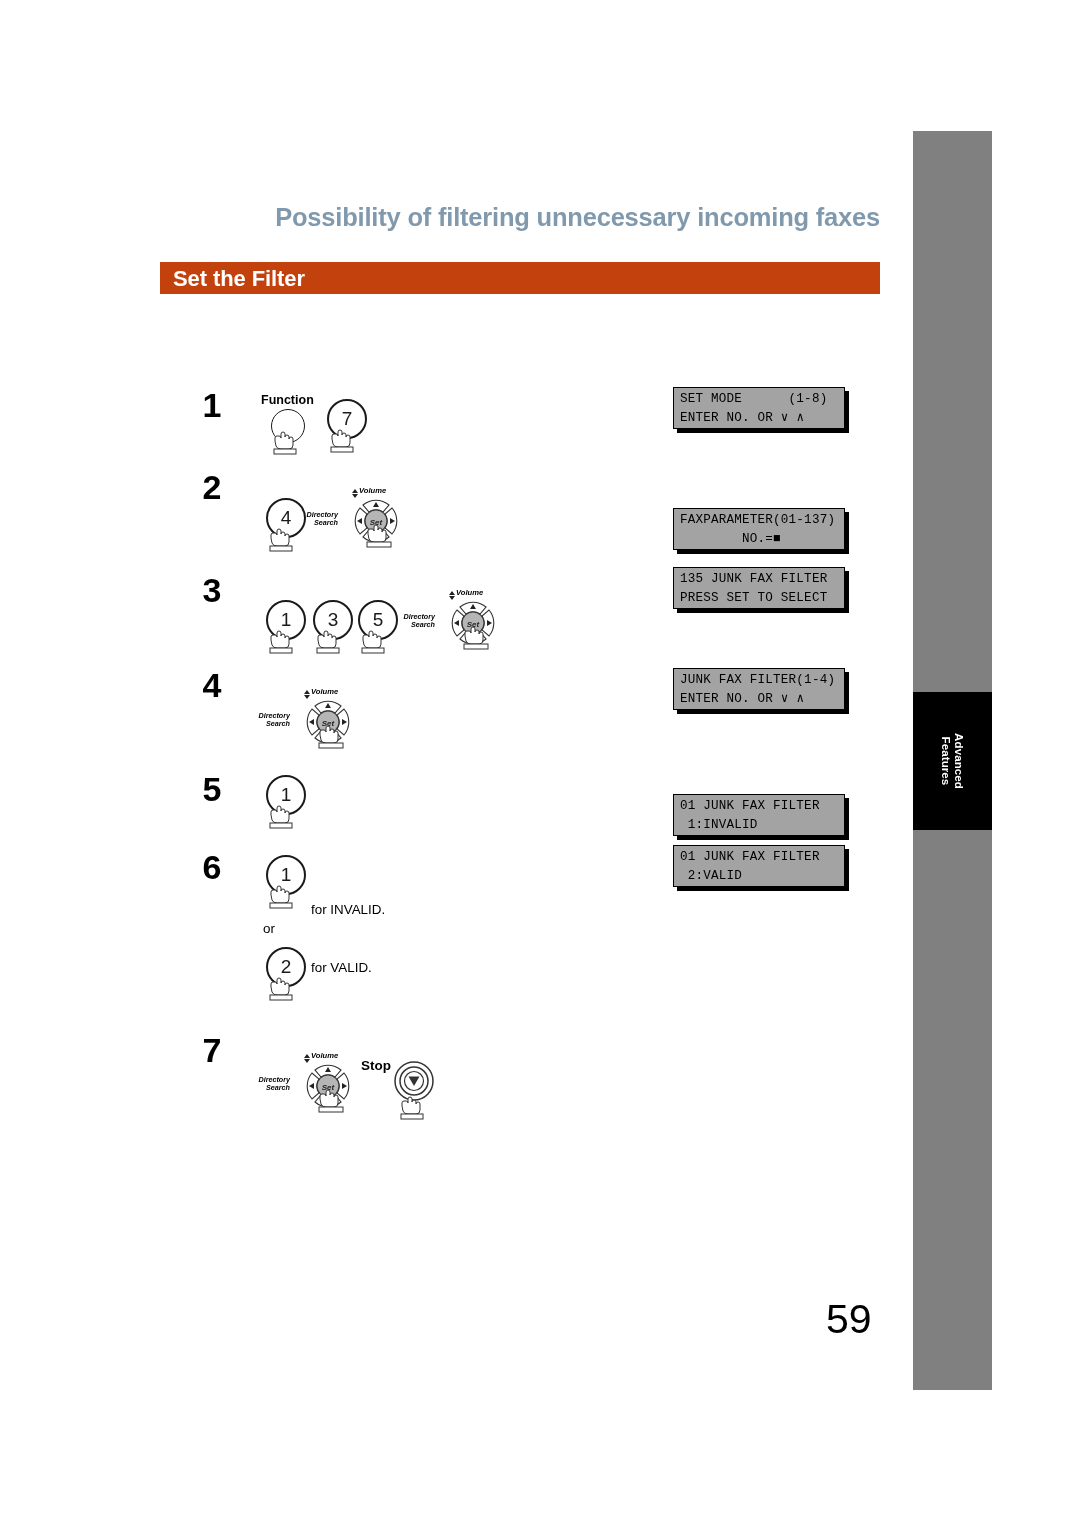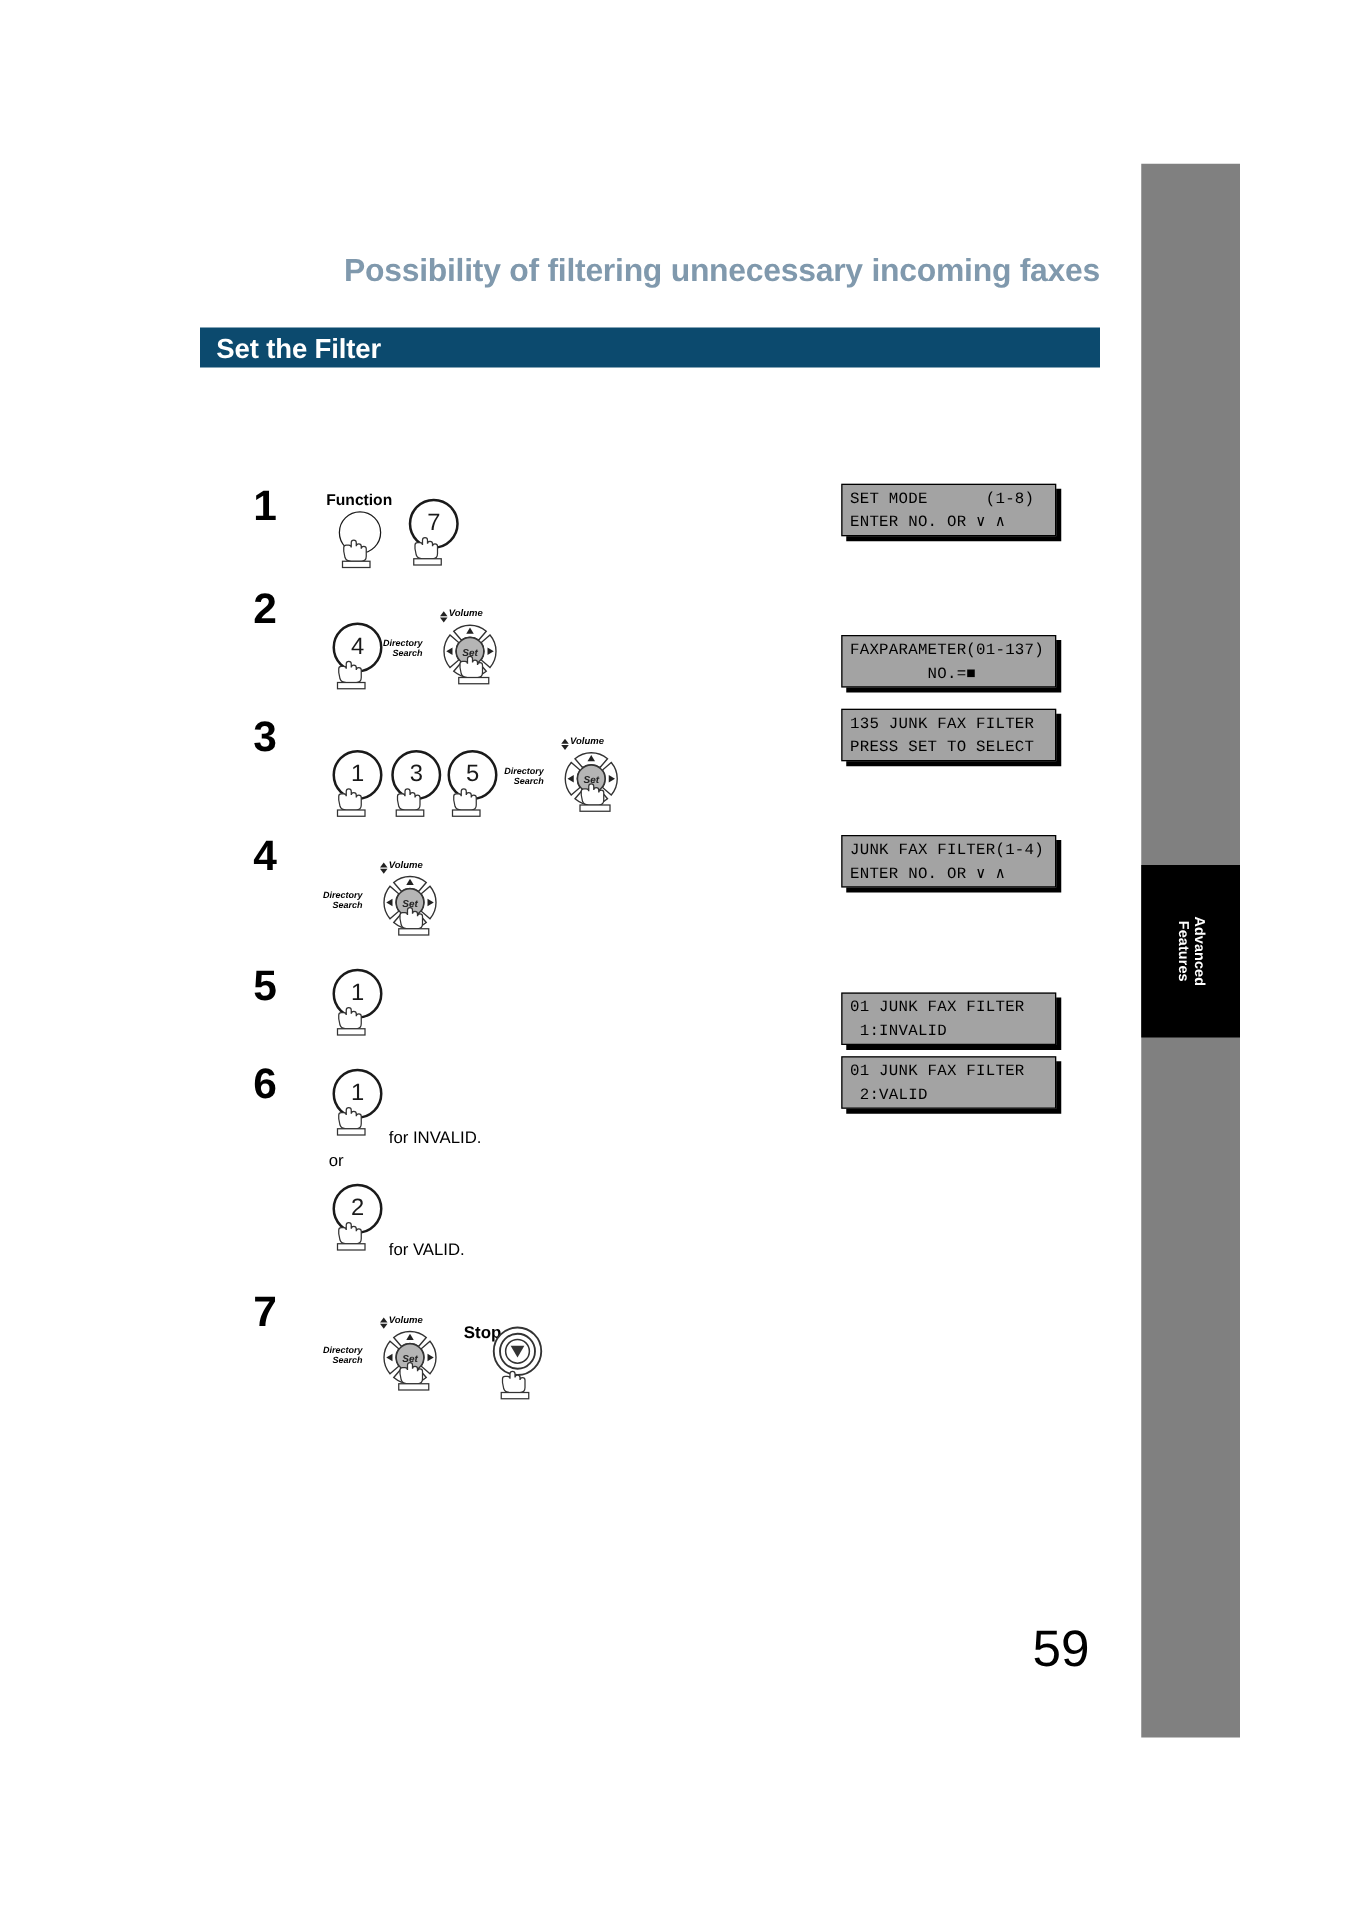--- a/index.html
+++ b/index.html
@@ -28,21 +28,21 @@
   }
   
   .doc-title{
     position:absolute;left:160px;top:203px;width:720px;
     text-align:right;
     color:#8099ad;font-size:25.5px;font-weight:bold;
     letter-spacing:-.2px;
   }
   .section-bar{
     position:absolute;left:160px;top:262px;width:720px;height:32px;
-    background:#0c4a6e;
+    background:#c2410c;
   }
   .section-bar-label{
     position:absolute;left:13px;top:4px;
     color:#ffffff;font-size:22px;font-weight:bold;letter-spacing:-.1px;
   }
   .intro{
     position:absolute;left:169px;top:303px;width:712px;
     color:#000000;font-size:13.4px;line-height:19.5px;
   }
   .intro p{margin:0;}
@@ -274,21 +274,21 @@
   </svg>
   <div class="note" style="left:311px;top:902px;">for INVALID.</div>
   <div class="note" style="left:263px;top:921px;">or</div>
   <div class="key" style="left:266px;top:947px;">
     <span>2</span>
   </div>
   <svg class="hand" style="left:268px;top:976px;" viewBox="0 0 30 26">
     <path d="M3 11 L3 8 Q3 6 5 6 L7 6 Q9 6 9 8 L9 4 Q9 2 11 2 Q13 2 13 4 L13 7 Q13 5 15 5 Q17 5 17 7 L17 9 Q17 7 19 7 Q21 7 21 9 L21 15 Q21 19 17 19 L9 19 Q5 19 4 16 Z" fill="#fff" stroke="#333" stroke-width="1"></path>
     <rect x="2" y="19" width="22" height="5" fill="#fff" stroke="#333" stroke-width="1"></rect>
   </svg>
-  <div class="note" style="left:311px;top:992px;">for VALID.</div>
+  <div class="note" style="left:311px;top:960px;">for VALID.</div>
 
   <div class="step-num" style="left:190px;top:1033px;">7</div>
   <div class="navpad" style="left:291px;top:1052px;">
     <div class="vol">Volume</div>
     <div class="dir">
       <span>Directory</span><br><span>Search</span>
     </div>
     <svg width="74" height="66" viewBox="0 0 74 66">
       <g stroke="#333" stroke-width="1.1" fill="#fff">
         <path d="M24 18 A20 20 0 0 1 50 18 L44 25 A12 12 0 0 0 30 25 Z"></path>
@@ -303,21 +303,21 @@
       <polygon points="18,34 23,31 23,37" fill="#222"></polygon>
       <polygon points="56,34 51,31 51,37" fill="#222"></polygon>
       <polygon points="16,2 13,6 19,6" fill="#222"></polygon>
       <polygon points="16,11 13,7 19,7" fill="#222"></polygon>
     </svg>
     <svg class="hand" style="left:26px;top:36px;" viewBox="0 0 30 26">
       <path d="M3 11 L3 8 Q3 6 5 6 L7 6 Q9 6 9 8 L9 4 Q9 2 11 2 Q13 2 13 4 L13 7 Q13 5 15 5 Q17 5 17 7 L17 9 Q17 7 19 7 Q21 7 21 9 L21 15 Q21 19 17 19 L9 19 Q5 19 4 16 Z" fill="#fff" stroke="#333" stroke-width="1"></path>
       <rect x="2" y="19" width="24" height="5" fill="#fff" stroke="#333" stroke-width="1"></rect>
     </svg>
   </div>
-  <div class="stop-label" style="left:361px;top:1058px;margin-left:10px;">Stop</div>
+  <div class="stop-label" style="left:361px;top:1058px;">Stop</div>
   <svg class="stopbtn" style="left:393px;top:1060px;" viewBox="0 0 42 42">
     <circle cx="21" cy="21" r="19" fill="#fff" stroke="#333" stroke-width="1.5"></circle>
     <circle cx="21" cy="21" r="14" fill="#fff" stroke="#333" stroke-width="1.5"></circle>
     <circle cx="21" cy="21" r="9.5" fill="#fff" stroke="#333" stroke-width="1.2"></circle>
     <polygon points="15.5,16.5 26.5,16.5 21,26" fill="#333"></polygon>
   </svg>
   <svg class="hand" style="left:399px;top:1095px;" viewBox="0 0 30 26">
     <path d="M3 11 L3 8 Q3 6 5 6 L7 6 Q9 6 9 8 L9 4 Q9 2 11 2 Q13 2 13 4 L13 7 Q13 5 15 5 Q17 5 17 7 L17 9 Q17 7 19 7 Q21 7 21 9 L21 15 Q21 19 17 19 L9 19 Q5 19 4 16 Z" fill="#fff" stroke="#333" stroke-width="1"></path>
     <rect x="2" y="19" width="22" height="5" fill="#fff" stroke="#333" stroke-width="1"></rect>
   </svg>

